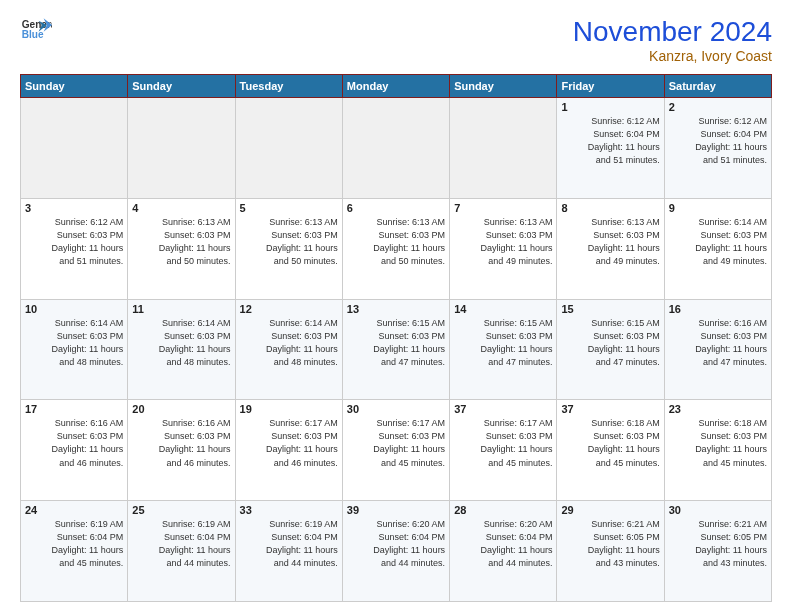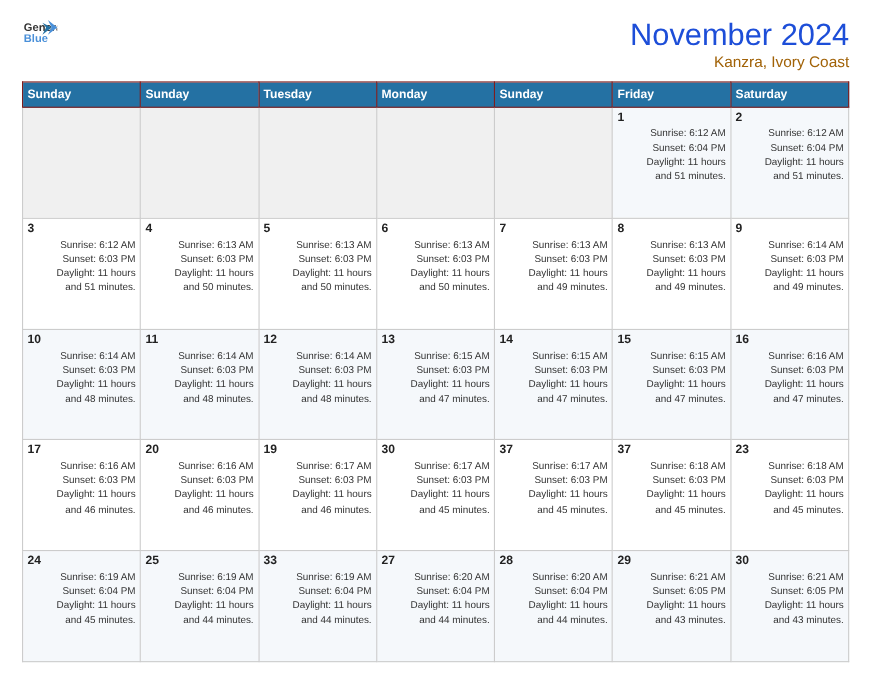--- a/index.html
+++ b/index.html
@@ -237,21 +237,21 @@
           </td>
           <td>
             <span class="day-number">25</span>
             <div class="day-info">Sunrise: 6:19 AM<br>Sunset: 6:04 PM<br>Daylight: 11 hours<br>and 44 minutes.</div>
           </td>
           <td>
             <span class="day-number">33</span>
             <div class="day-info">Sunrise: 6:19 AM<br>Sunset: 6:04 PM<br>Daylight: 11 hours<br>and 44 minutes.</div>
           </td>
           <td>
-            <span class="day-number">27</span>
+            <span class="day-number">39</span>
             <div class="day-info">Sunrise: 6:20 AM<br>Sunset: 6:04 PM<br>Daylight: 11 hours<br>and 44 minutes.</div>
           </td>
           <td>
             <span class="day-number">28</span>
             <div class="day-info">Sunrise: 6:20 AM<br>Sunset: 6:04 PM<br>Daylight: 11 hours<br>and 44 minutes.</div>
           </td>
           <td>
             <span class="day-number">29</span>
             <div class="day-info">Sunrise: 6:21 AM<br>Sunset: 6:05 PM<br>Daylight: 11 hours<br>and 43 minutes.</div>
           </td>

